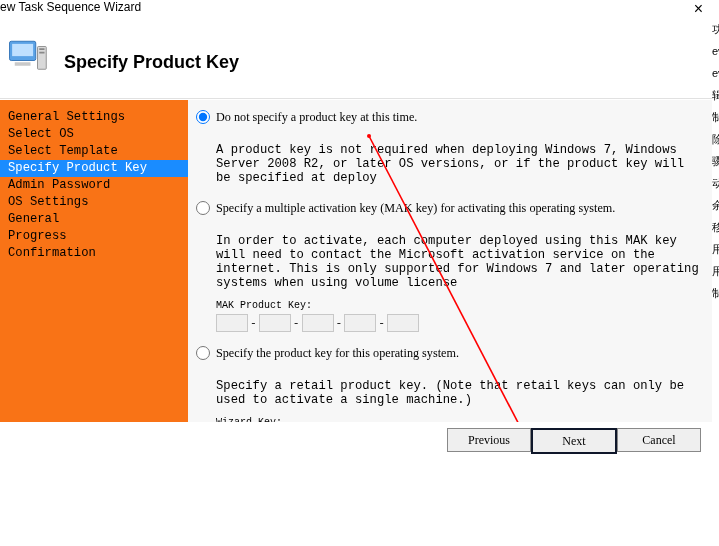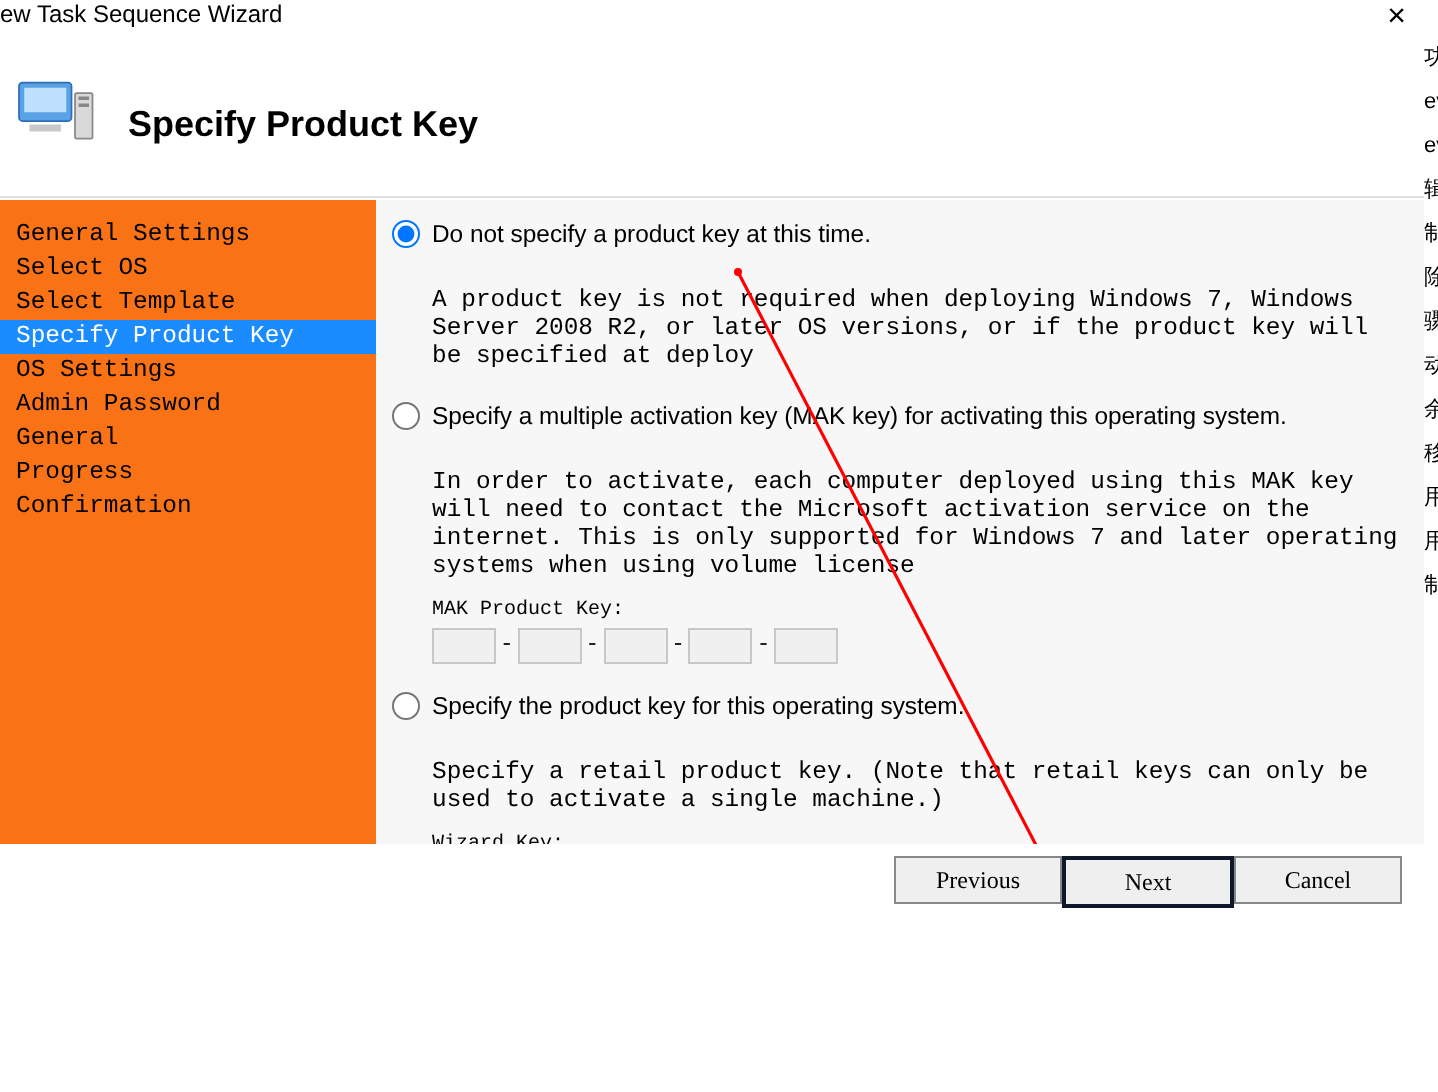--- a/index.html
+++ b/index.html
@@ -11,21 +11,21 @@
   .pc-icon{position:absolute;left:6px;top:18px;width:42px;height:42px}
   .page-title{position:absolute;left:64px;top:34px;font-size:18px;font-weight:600;color:#000}
   .divider{position:absolute;top:98px;left:0;right:7px;height:1px;background:#e1e1e1}
   .body-area{position:absolute;top:100px;bottom:38px;left:0;right:7px;display:flex;background:#f7f7f7}
   .sidebar{width:188px;background:#f97316;padding-top:9px}
   .side-item{height:17px;line-height:17px;padding-left:8px;font-family:"Courier New",monospace;font-size:12.2px;color:#000;cursor:default}
   .side-item.selected{background:#1a8cff;color:#fff}
   .content{flex:1;padding:10px 8px 0 8px;background:#f7f7f7;position:relative;overflow:hidden}
   .opt{display:flex;align-items:flex-start;margin-bottom:4px}
   .radio{width:14px;height:14px;margin:0 6px 0 0;flex:0 0 auto}
-  .opt-label{font-family:Liberation Sans, sans-serif;font-size:12.2px;line-height:15px}
+  .opt-label{font-family:Liberation Serif, serif;font-size:12.2px;line-height:15px}
   .opt-desc{font-family:"Courier New",monospace;font-size:12.2px;line-height:14px;margin-left:20px;margin-top:18px;margin-bottom:10px}
   .field-label{font-family:"Courier New",monospace;font-size:10px;margin-left:20px;margin-top:4px}
   .key-input-wrap{margin-left:20px;margin-top:3px;margin-bottom:14px;display:flex;align-items:center;font-family:"Courier New",monospace}
   .seg{width:32px;height:18px;border:1px solid #aaa;background:#fff;box-sizing:border-box;display:inline-block;margin:0}
   .dash{margin:0 2px;font-family:"Courier New",monospace}
   .seg.disabled{background:#f0f0f0;border-color:#c8c8c8}
   .footer{position:absolute;bottom:6px;right:18px;display:flex;}
   .btn{width:82px;height:22px;border:1px solid #888;background:#efefef;font-size:12px;font-family:"Segoe UI",Tahoma;cursor:default;display:flex;align-items:center;justify-content:center}
   .btn.default{border:2px solid #0f172a}
   .red-line{position:absolute;pointer-events:none}
@@ -55,22 +55,22 @@
   </div>
 
   <div class="divider"></div>
 
   <div class="body-area">
     <div class="sidebar">
       <div class="side-item">General Settings</div>
       <div class="side-item">Select OS</div>
       <div class="side-item">Select Template</div>
       <div class="side-item selected">Specify Product Key</div>
+      <div class="side-item">Admin Password</div>
       <div class="side-item">OS Settings</div>
-      <div class="side-item">Admin Password</div>
       <div class="side-item">General</div>
       <div class="side-item">Progress</div>
       <div class="side-item">Confirmation</div>
     </div>
 
     <div class="content">
 
       <div class="opt">
         <input type="radio" class="radio" checked="" style="">
         <span class="opt-label">Do not specify a product key at this time.</span>

